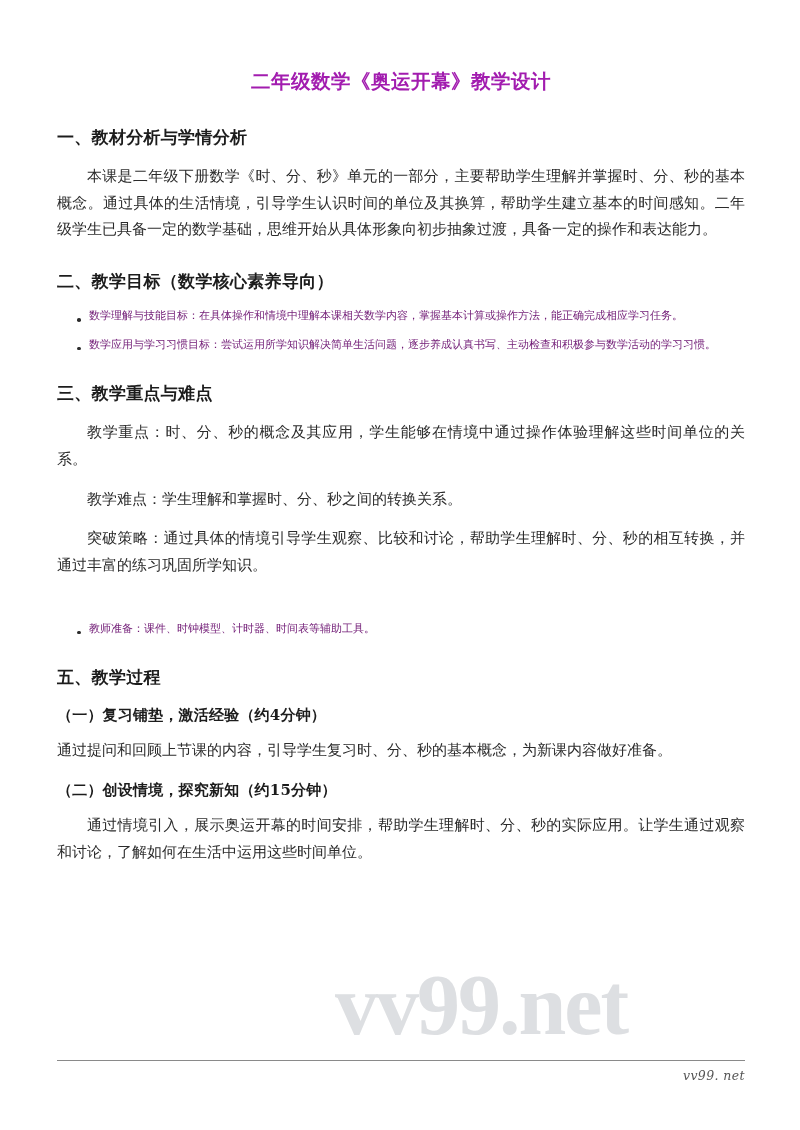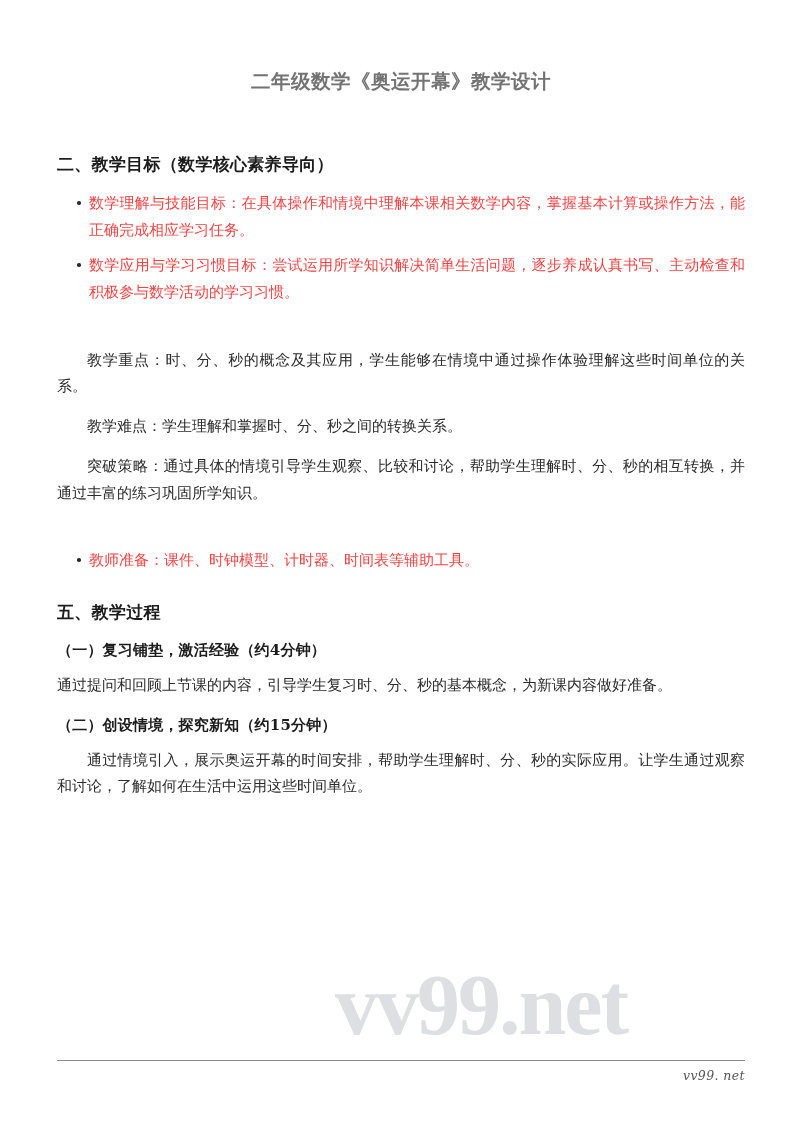--- a/index.html
+++ b/index.html
@@ -42,21 +42,21 @@
     box-sizing: border-box;
     width: 800px;
   }
   .doc-title {
     text-align: center;
     font-family: "DejaVu Serif", "Liberation Serif", serif;
     font-weight: bold;
     font-size: 19.5px;
     letter-spacing: 0.5px;
     margin: 16px 0 0 0;
-    color: #737373;
+    color: #a21caf;
   }
   .section-heading {
     font-family: "DejaVu Serif", "Liberation Serif", serif;
     font-weight: bold;
     font-size: 17px;
     color: #1c1c1c;
     margin: 0;
     letter-spacing: 0.3px;
   }
   .sub-heading {
@@ -82,26 +82,27 @@
     text-indent: 0;
   }
   ul.bullets {
     list-style: none;
     margin: 0;
     padding: 0;
   }
   ul.bullets > li {
     position: relative;
     padding-left: 32px;
-    font-size: 15px;
+    font-size: 11px;
     line-height: 1.78;
     text-align: justify;
     text-justify: inter-ideograph;
-    color: #ef4444;
+    color: #701a75;
     margin-bottom: 9px;
+    font-family: Liberation Mono, monospace;
   }
   ul.bullets > li:last-child { margin-bottom: 0; }
   ul.bullets > li::before {
     content: "";
     position: absolute;
     left: 20px;
     top: 11px;
     width: 3.5px;
     height: 3.5px;
     background: #2b2b2b;
@@ -142,35 +143,41 @@
 <div id="page">
 
   <div id="watermark">vv99.net</div>
 
   <div id="content">
 
     <h1 class="doc-title">二年级数学《奥运开幕》教学设计</h1>
 
     <div class="gap-after-title"></div>
 
+    <div>
+      <h2 class="section-heading">一、教材分析与学情分析</h2>
+      <div class="gap-head-body"></div>
+      <p class="body-text indent">本课是二年级下册数学《时、分、秒》单元的一部分，主要帮助学生理解并掌握时、分、秒的基本概念。通过具体的生活情境，引导学生认识时间的单位及其换算，帮助学生建立基本的时间感知。二年级学生已具备一定的数学基础，思维开始从具体形象向初步抽象过渡，具备一定的操作和表达能力。</p>
+    </div>
 
     <div class="gap-body-head"></div>
 
     <div>
       <h2 class="section-heading">二、教学目标（数学核心素养导向）</h2>
       <div class="gap-head-body"></div>
       <ul class="bullets">
         <li>数学理解与技能目标：在具体操作和情境中理解本课相关数学内容，掌握基本计算或操作方法，能正确完成相应学习任务。</li>
         <li>数学应用与学习习惯目标：尝试运用所学知识解决简单生活问题，逐步养成认真书写、主动检查和积极参与数学活动的学习习惯。</li>
       </ul>
     </div>
 
     <div class="gap-body-head"></div>
 
     <div>
+      <h2 class="section-heading">三、教学重点与难点</h2>
       <div class="gap-head-body"></div>
       <p class="body-text indent">教学重点：时、分、秒的概念及其应用，学生能够在情境中通过操作体验理解这些时间单位的关系。</p>
       <div class="gap-para"></div>
       <p class="body-text indent">教学难点：学生理解和掌握时、分、秒之间的转换关系。</p>
       <div class="gap-para"></div>
       <p class="body-text indent">突破策略：通过具体的情境引导学生观察、比较和讨论，帮助学生理解时、分、秒的相互转换，并通过丰富的练习巩固所学知识。</p>
     </div>
 
     <div class="gap-body-head"></div>
 

